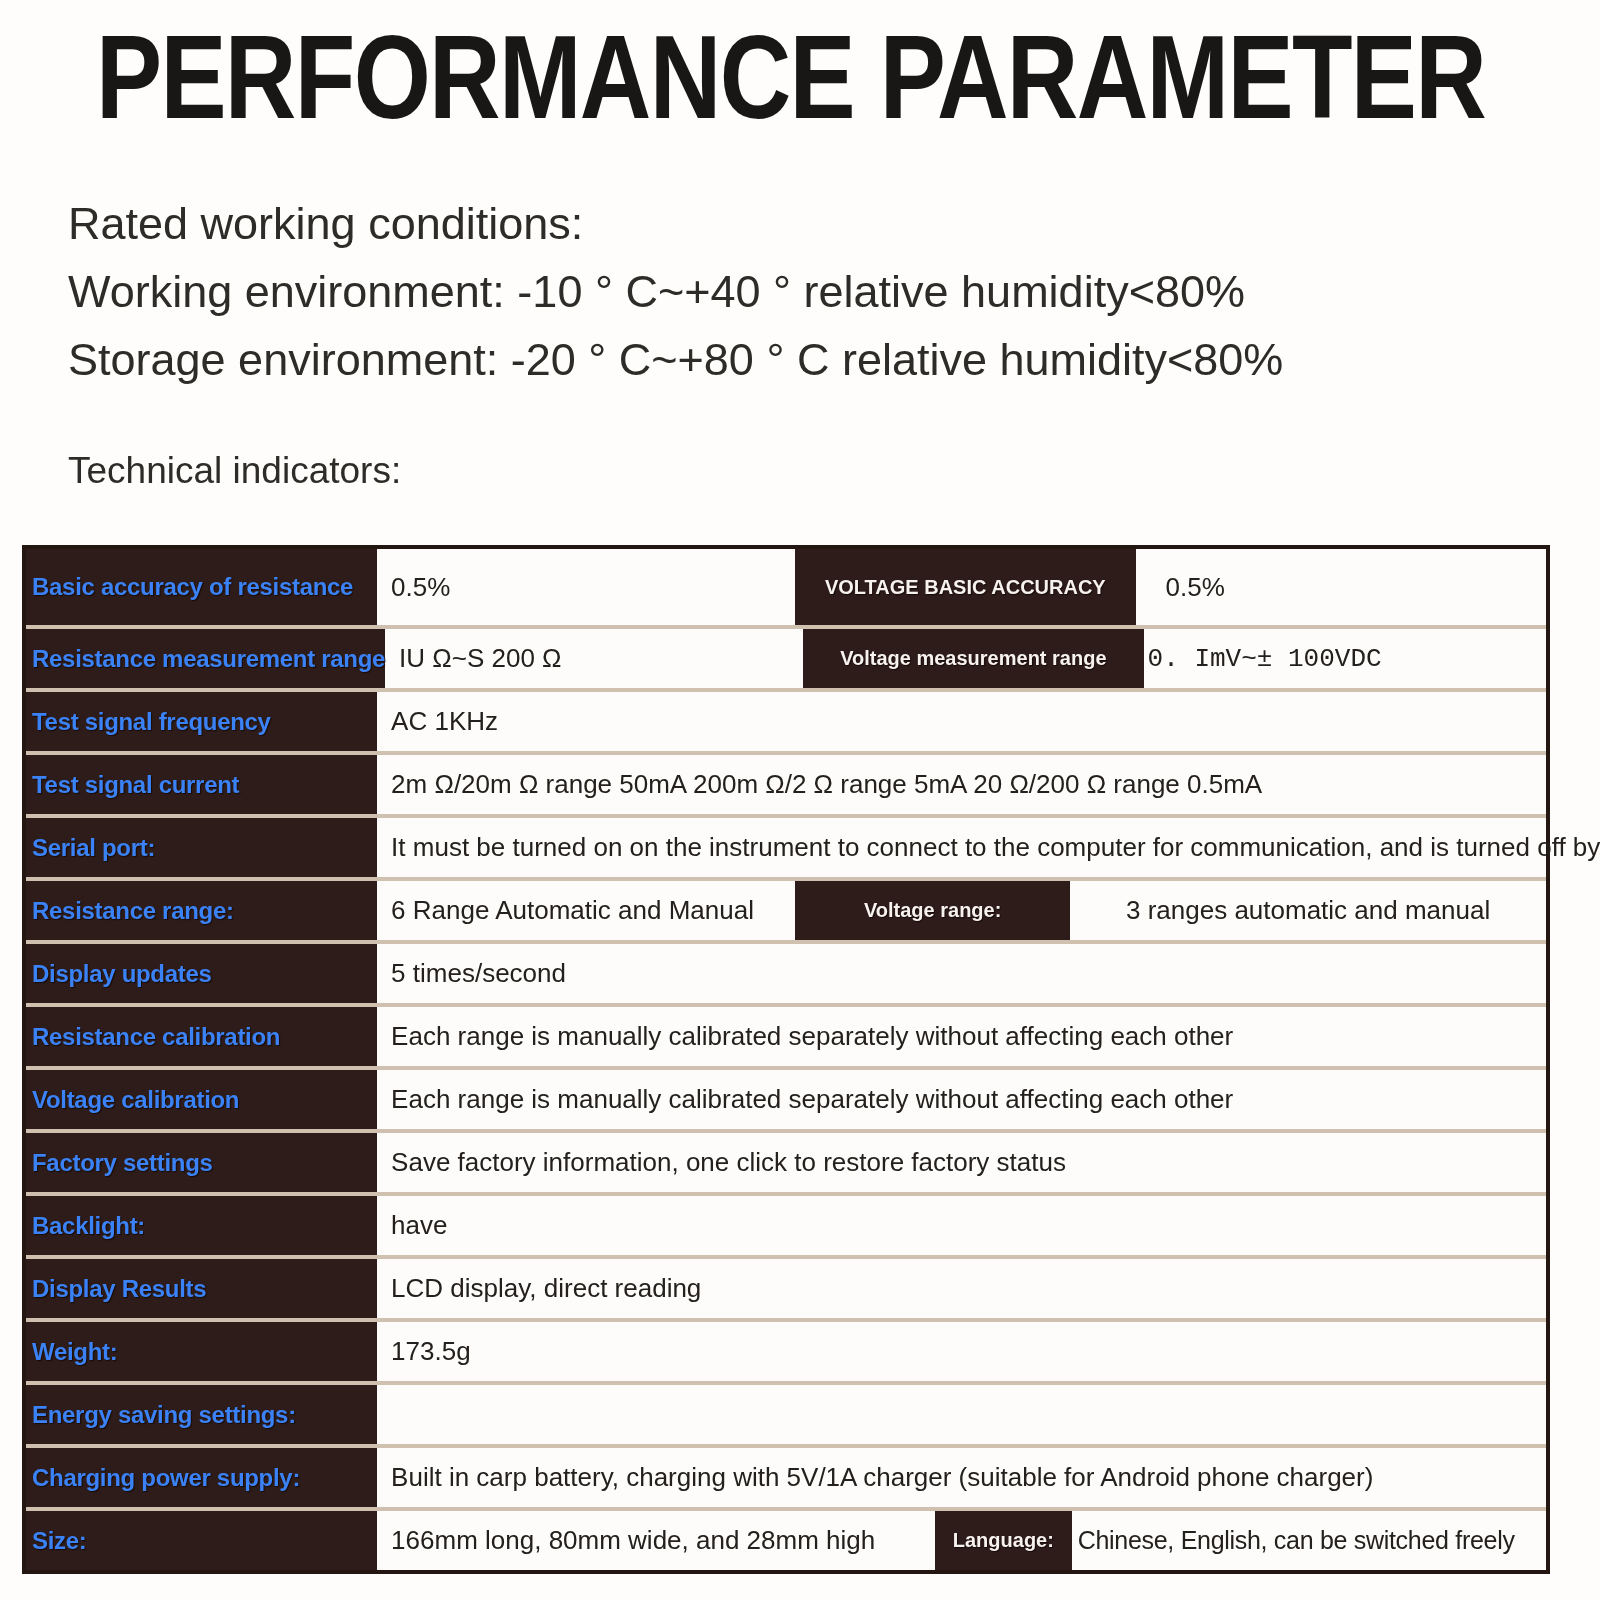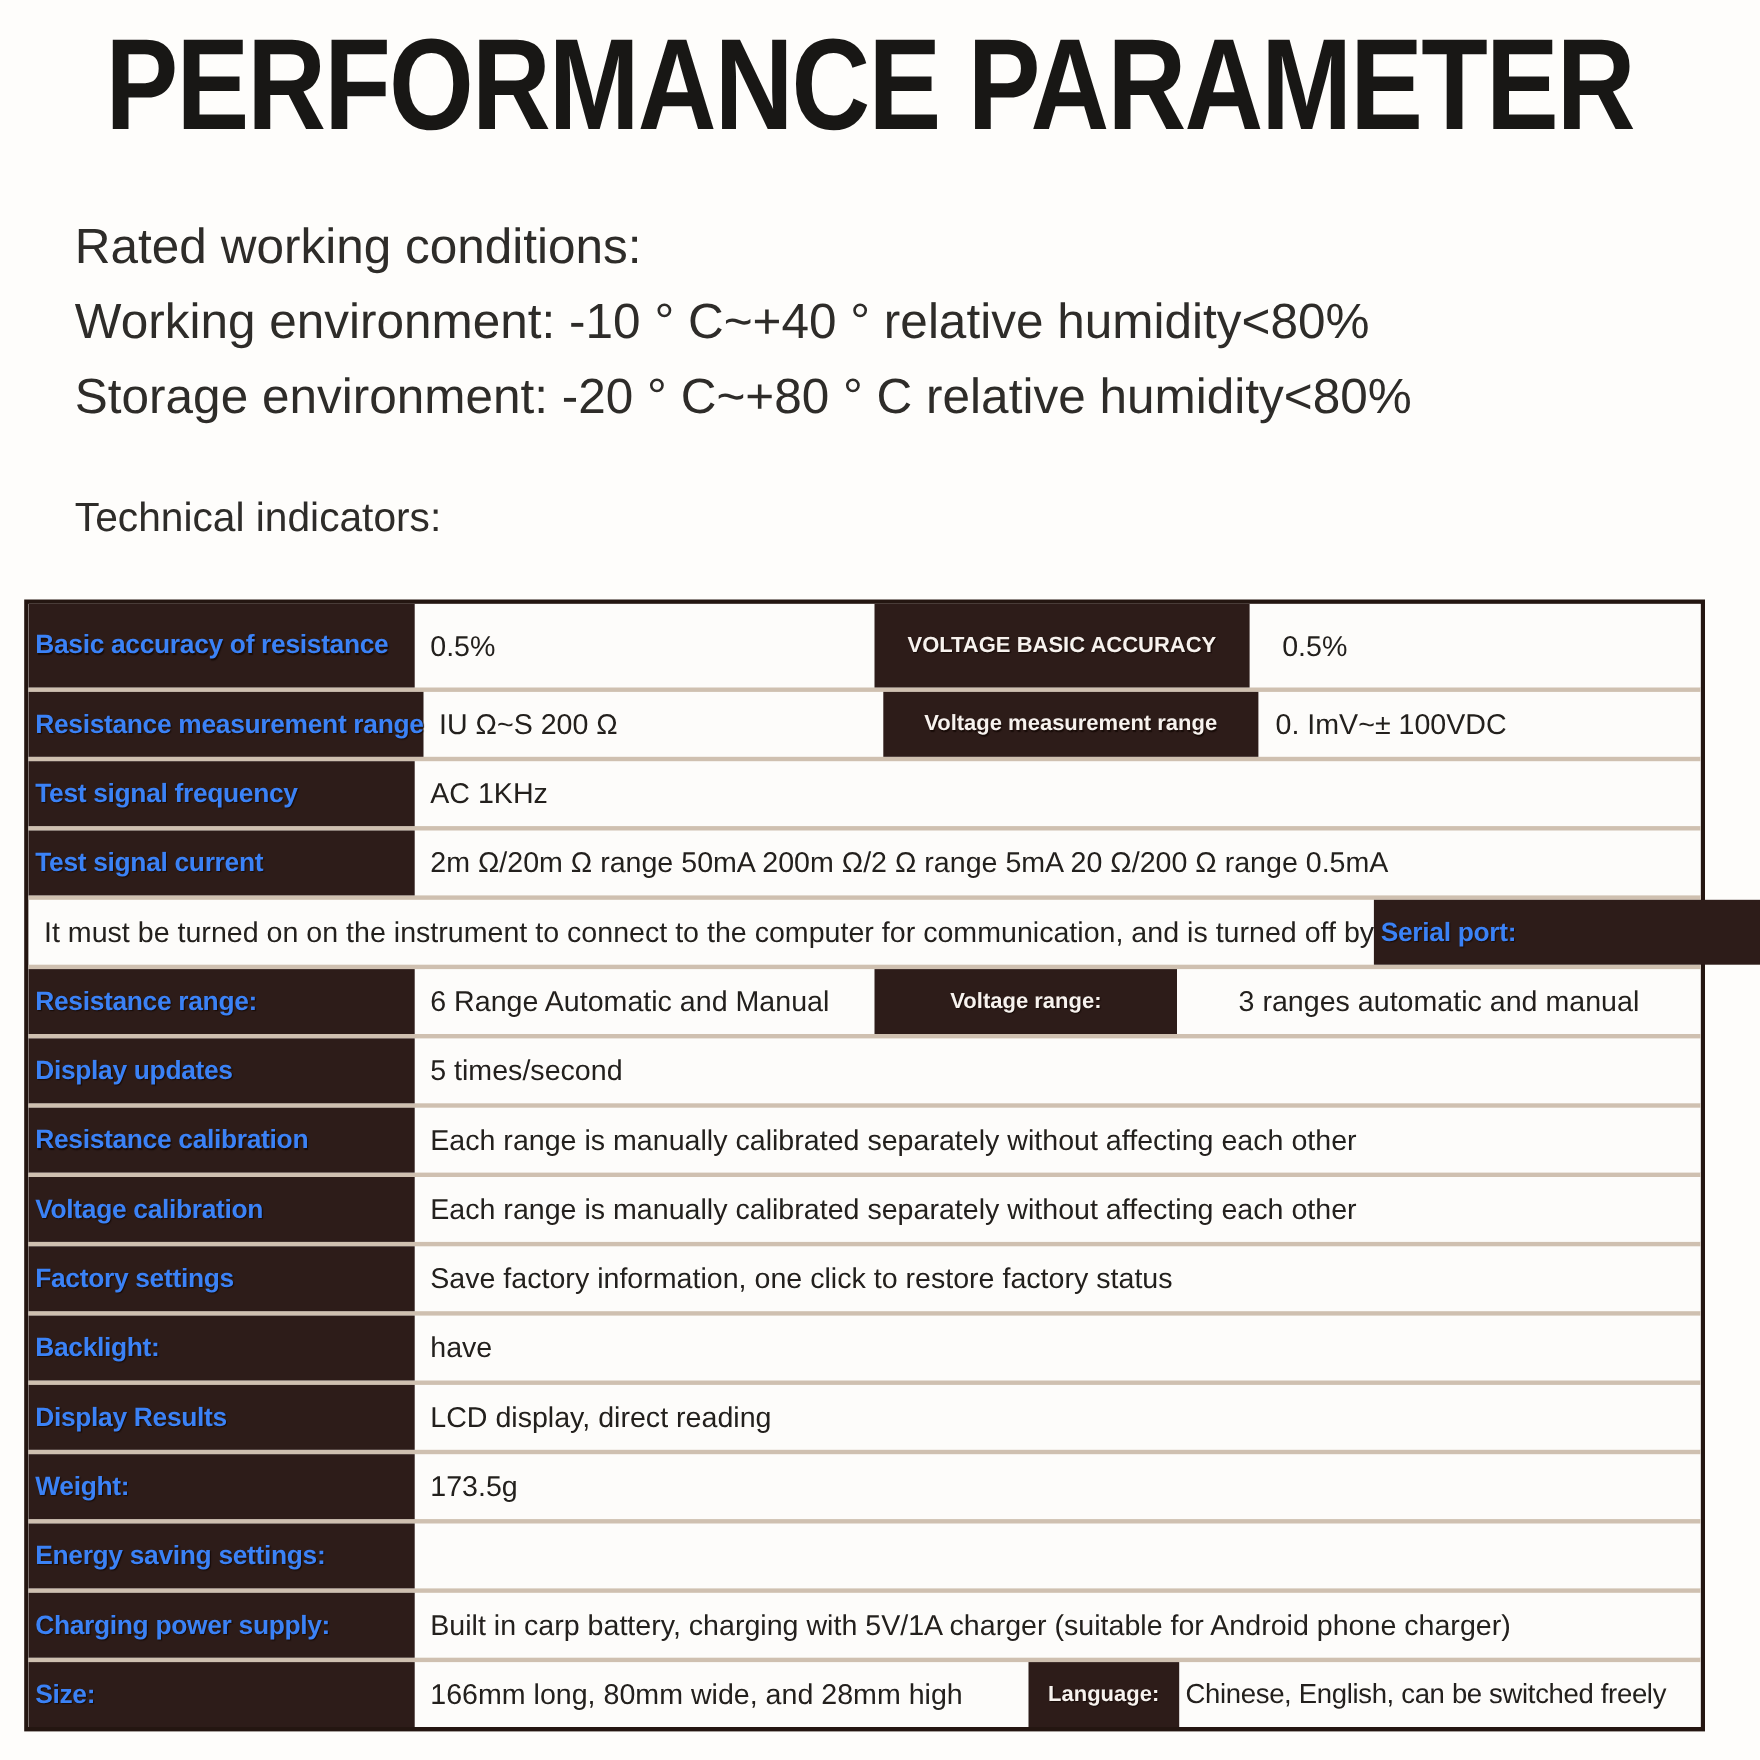--- a/index.html
+++ b/index.html
@@ -45,21 +45,21 @@
   .lbl2{
     background:var(--dark);color:#f7f2ee;font-weight:bold;
     font-size:20px;justify-content:center;
     text-shadow:1px 1px 1px rgba(20,8,5,0.85);
   }
   .val{font-size:26px;color:#23201d;padding-left:14px;flex:1 1 auto;}
   
   .w-v1 {flex:0 0 27.5%;}
   .w-l2a{flex:0 0 22.4%;}
   .w-v2a{flex:1 1 auto;padding-left:30px;}
-  .w-v2a.tight{padding-left:16px;}
+  .w-v2a.tight{padding-left:4px;font-family:Liberation Mono, monospace;}
   .w-l2b{flex:0 0 18.1%;}
   .w-v2b{flex:1 1 auto;justify-content:center;padding-left:0;}
   .w-v1c{flex:0 0 36.7%;}
   .w-l2c{flex:0 0 9%;}
   .w-v2c{flex:1 1 auto;padding-left:6px;font-size:25px;letter-spacing:-0.3px;}
 </style>
 </head>
 <body>
 
 <div class="canvas">
@@ -94,22 +94,22 @@
       <div class="cell lbl">Test signal frequency</div>
       <div class="cell val">AC 1KHz</div>
     </div>
 
     <div class="row">
       <div class="cell lbl">Test signal current</div>
       <div class="cell val">2m Ω/20m Ω range 50mA 200m Ω/2 Ω range 5mA 20 Ω/200 Ω range 0.5mA</div>
     </div>
 
     <div class="row">
+      <div class="cell lbl">Serial port:</div>
       <div class="cell val">It must be turned on on the instrument to connect to the computer for communication, and is turned off by</div>
-      <div class="cell lbl">Serial port:</div>
     </div>
 
     <div class="row">
       <div class="cell lbl">Resistance range:</div>
       <div class="cell val w-v1">6 Range Automatic and Manual</div>
       <div class="cell lbl2 w-l2b">Voltage range:</div>
       <div class="cell val w-v2b">3 ranges automatic and manual</div>
     </div>
 
     <div class="row">

